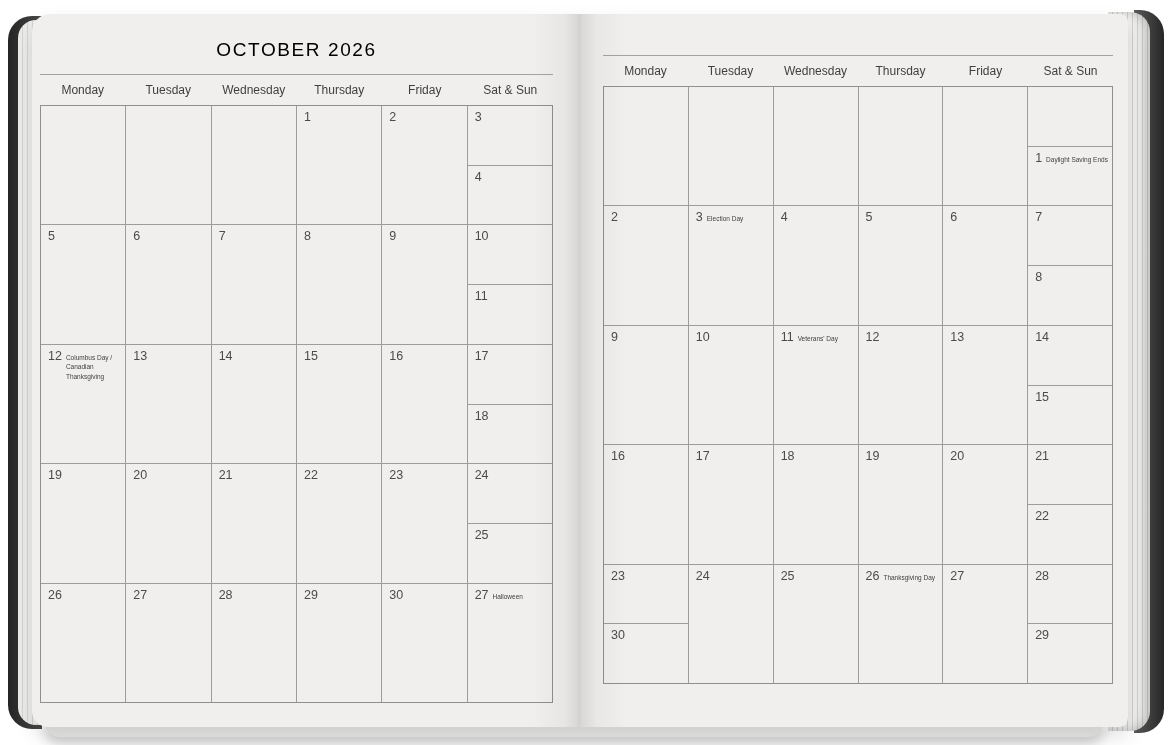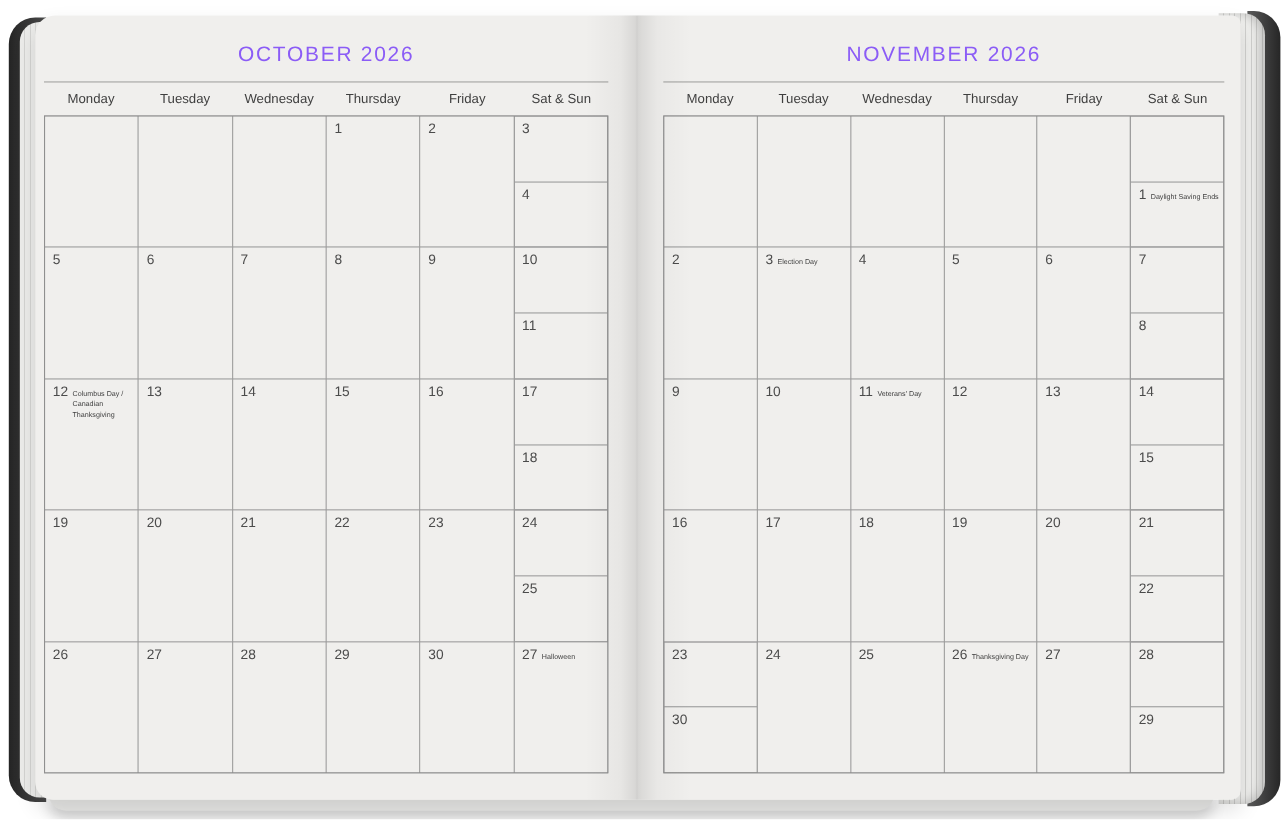--- a/index.html
+++ b/index.html
@@ -65,21 +65,21 @@
       rgba(110,110,110,0.20) 50%, rgba(0,0,0,0.09) 53%,
       rgba(0,0,0,0.03) 68%, rgba(0,0,0,0) 100%);
     border-radius: 0;
   }
 
   
   .month-title {
     text-align: center;
     font-size: 19px;
     letter-spacing: 1.6px;
-    color: #8b5cf6;
+    color: #000000;
     font-weight: 400;
     line-height: 1;
   }
   .title-rule {
     height: 0;
     border-top: 1px solid #a3a3a1;
     margin-top: 15px;
   }
   .dow-row {
     display: grid;
@@ -317,21 +317,20 @@
           <div class="cell">
             <div class="daytop">
               <span class="num">27</span>
               <span class="note">Halloween</span>
             </div>
           </div>
         </div>
     </div>
 
     <div class="page right">
-      <div class="month-title">NOVEMBER 2026</div>
       <div class="title-rule"></div>
       <div class="dow-row">
         <div class="dow">Monday</div>
         <div class="dow">Tuesday</div>
         <div class="dow">Wednesday</div>
         <div class="dow">Thursday</div>
         <div class="dow">Friday</div>
         <div class="dow">Sat &amp; Sun</div>
       </div>
       <div class="month-grid">

